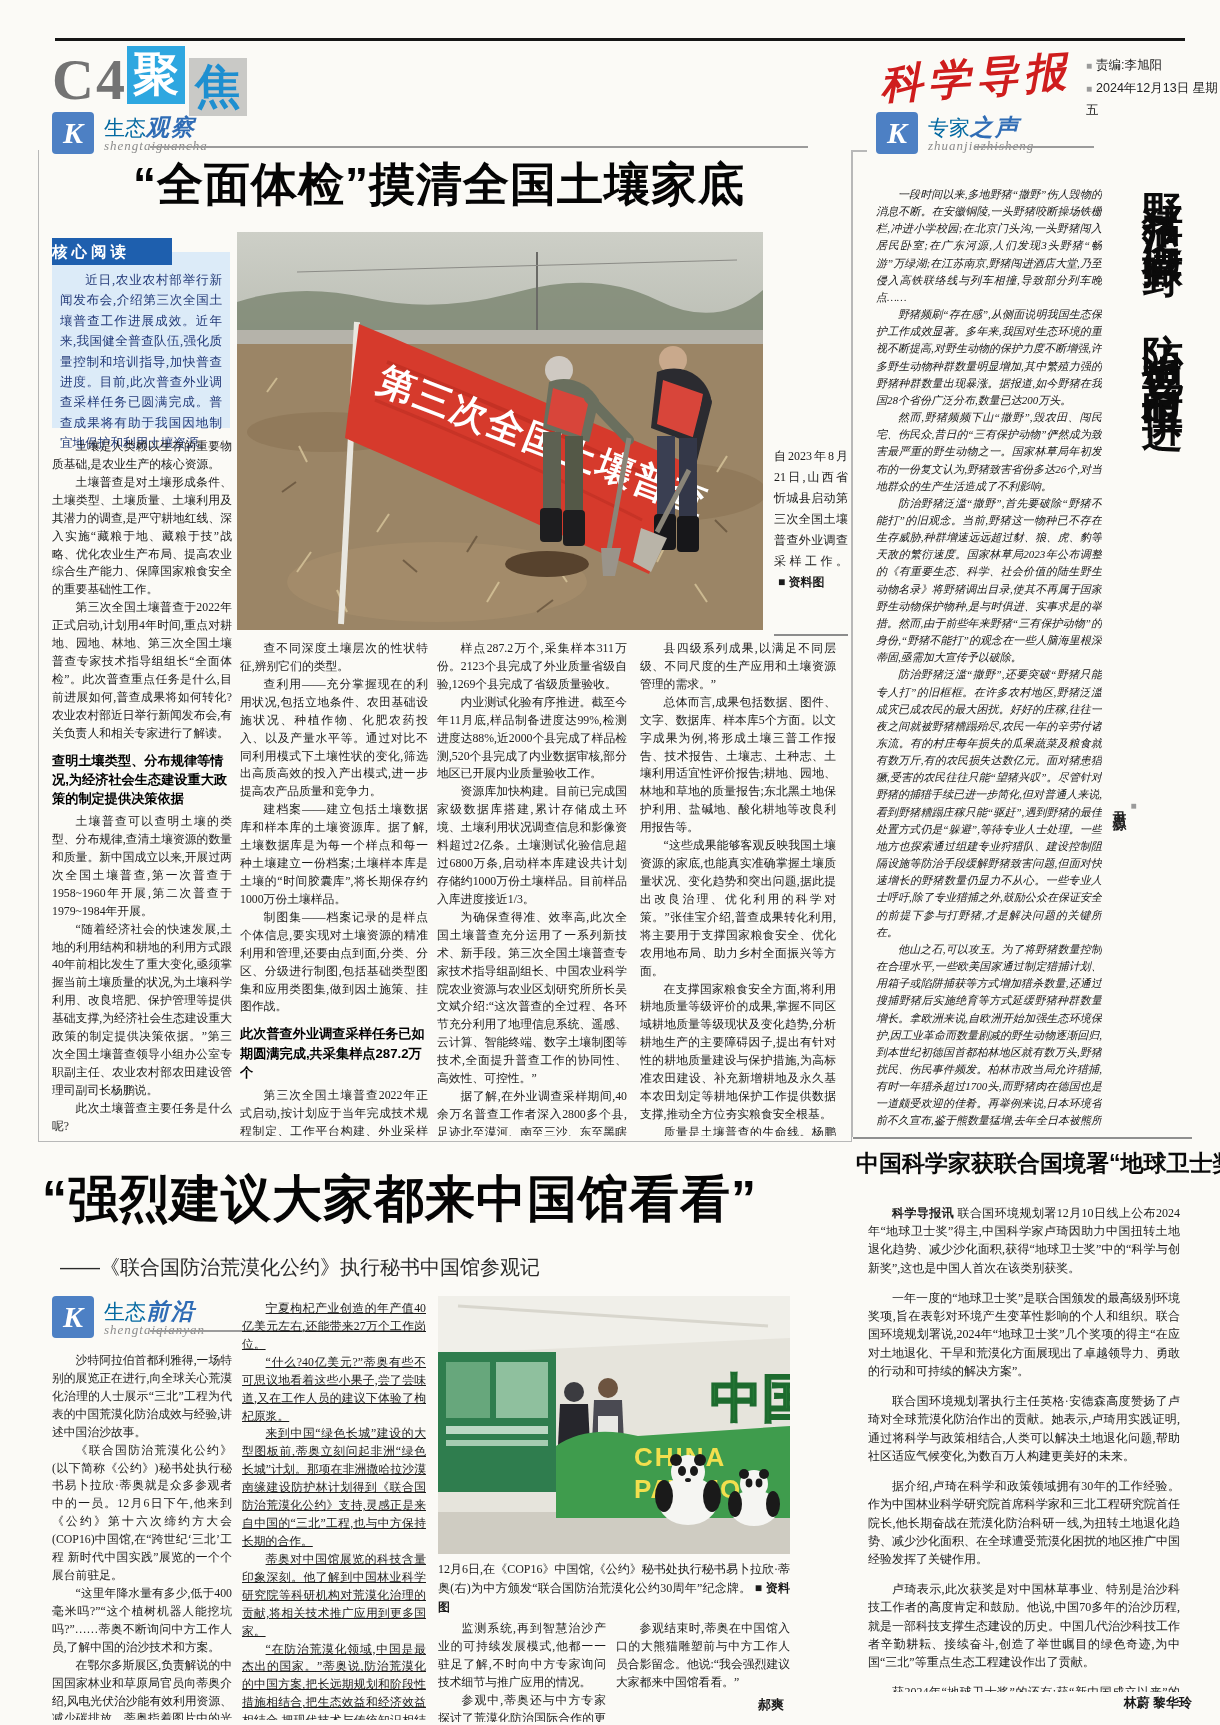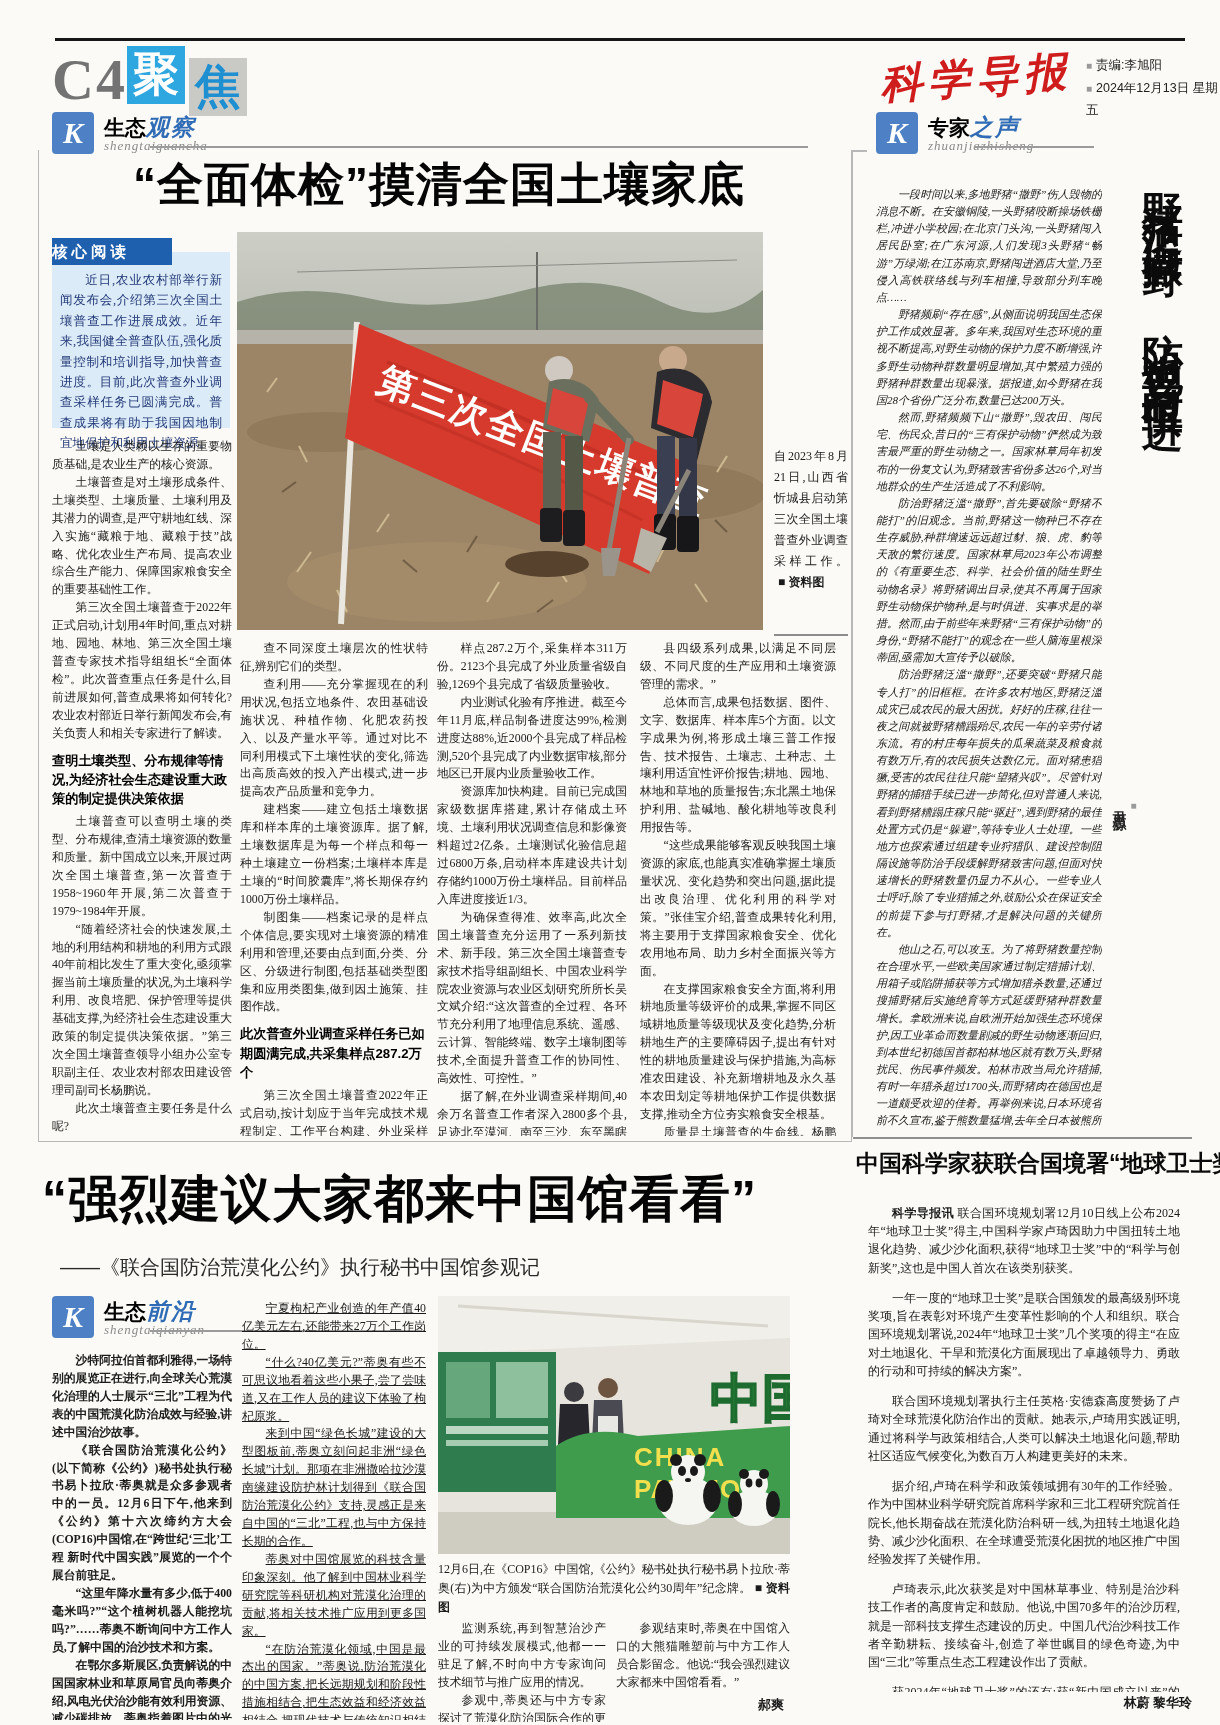--- a/index.html
+++ b/index.html
@@ -16,21 +16,21 @@
   .paper-name{left:880px;top:50px;font-size:42px;font-weight:bold;font-style:italic;color:#cf1d1d;
               letter-spacing:6px;transform:rotate(-4deg);font-family:"Liberation Serif",serif;}
   .pub-info{left:1086px;top:54px;font-size:12.5px;line-height:1.8;color:#222;font-family:"Liberation Sans",sans-serif;}
   .sq{color:#9a9a9a;font-size:10px;margin-right:4px;}
   
   .sec-label{height:48px;}
   .k-badge{position:absolute;left:0;top:0;width:42px;height:42px;background:#4d80c4;border-radius:4px;
            color:#fff;font-family:"Liberation Serif",serif;font-weight:bold;font-style:italic;
            font-size:30px;text-align:center;line-height:42px;}
   .lab-text{position:absolute;left:52px;top:0;white-space:nowrap;}
-  .lab-cn{font-family:"Liberation Sans",sans-serif;font-weight:bold;font-size:21px;color:#000000;}
+  .lab-cn{font-family:"Liberation Sans",sans-serif;font-weight:normal;font-size:21px;color:#0369a1;}
   .lab-script{font-family:"Liberation Serif",serif;font-weight:bold;font-style:italic;font-size:23px;
               color:#2f6cb5;letter-spacing:2px;text-align:right;}
   .lab-pinyin{position:absolute;left:52px;top:26px;font-style:italic;color:#8a8a8a;font-size:13px;letter-spacing:1px;}
   .sec-line{height:2px;background:#9b9b9b;}
   
   .headline1{left:55px;top:154px;width:768px;text-align:center;font-family:"Liberation Sans",sans-serif;
              font-weight:900;font-size:46px;letter-spacing:1px;color:#050505;white-space:nowrap;}
   .headline2{left:42px;top:1166px;width:760px;font-family:"Liberation Sans",sans-serif;font-weight:900;
              font-size:50px;letter-spacing:1px;color:#050505;white-space:nowrap;}
   .subtitle2{left:60px;top:1254px;width:720px;font-family:"Liberation Sans",sans-serif;
@@ -67,21 +67,21 @@
   
   .expert-body{left:876px;top:186px;width:226px;height:946px;overflow:hidden;text-align:justify;}
   .expert-body p{margin:0;text-indent:2em;font-size:11px;line-height:1.56;font-style:italic;color:#161616;}
   .expert-author{left:1110px;top:800px;height:150px;writing-mode:vertical-rl;
                  font-family:"Liberation Sans",sans-serif;font-size:13.5px;font-weight:bold;color:#222;letter-spacing:3px;}
   .expert-author .sq{display:block;margin:0 0 6px 0;}
   .vert-headline{left:1136px;top:160px;height:975px;writing-mode:vertical-rl;
                  font-family:"Liberation Sans",sans-serif;font-weight:900;font-size:41px;
                  letter-spacing:11px;color:#0b0b0b;}
   
-  .pav-c1{left:52px;top:1352px;width:180px;height:368px;font-weight:bold;}
+  .pav-c1{left:52px;top:1352px;width:180px;height:368px;}
   .pav-c2{left:242px;top:1300px;width:184px;height:420px;text-decoration:underline;}
   .pav-c3{left:438px;top:1620px;width:168px;height:102px;}
   .pav-c4{left:616px;top:1620px;width:174px;height:102px;}
   .photo2{left:438px;top:1296px;width:352px;height:258px;}
   .caption2{left:438px;top:1560px;width:352px;font-size:12px;line-height:1.6;text-align:justify;}
   .caption2 .credit{font-family:"Liberation Sans",sans-serif;font-weight:bold;}
   
   .award-body{left:856px;top:1192px;width:336px;height:500px;overflow:hidden;text-align:justify;}
   .award-body p{margin:12px;text-indent:2em;font-size:12px;line-height:1.52;}
   .award-authors{left:856px;top:1694px;width:336px;text-align:right;font-weight:bold;font-size:13px;}

